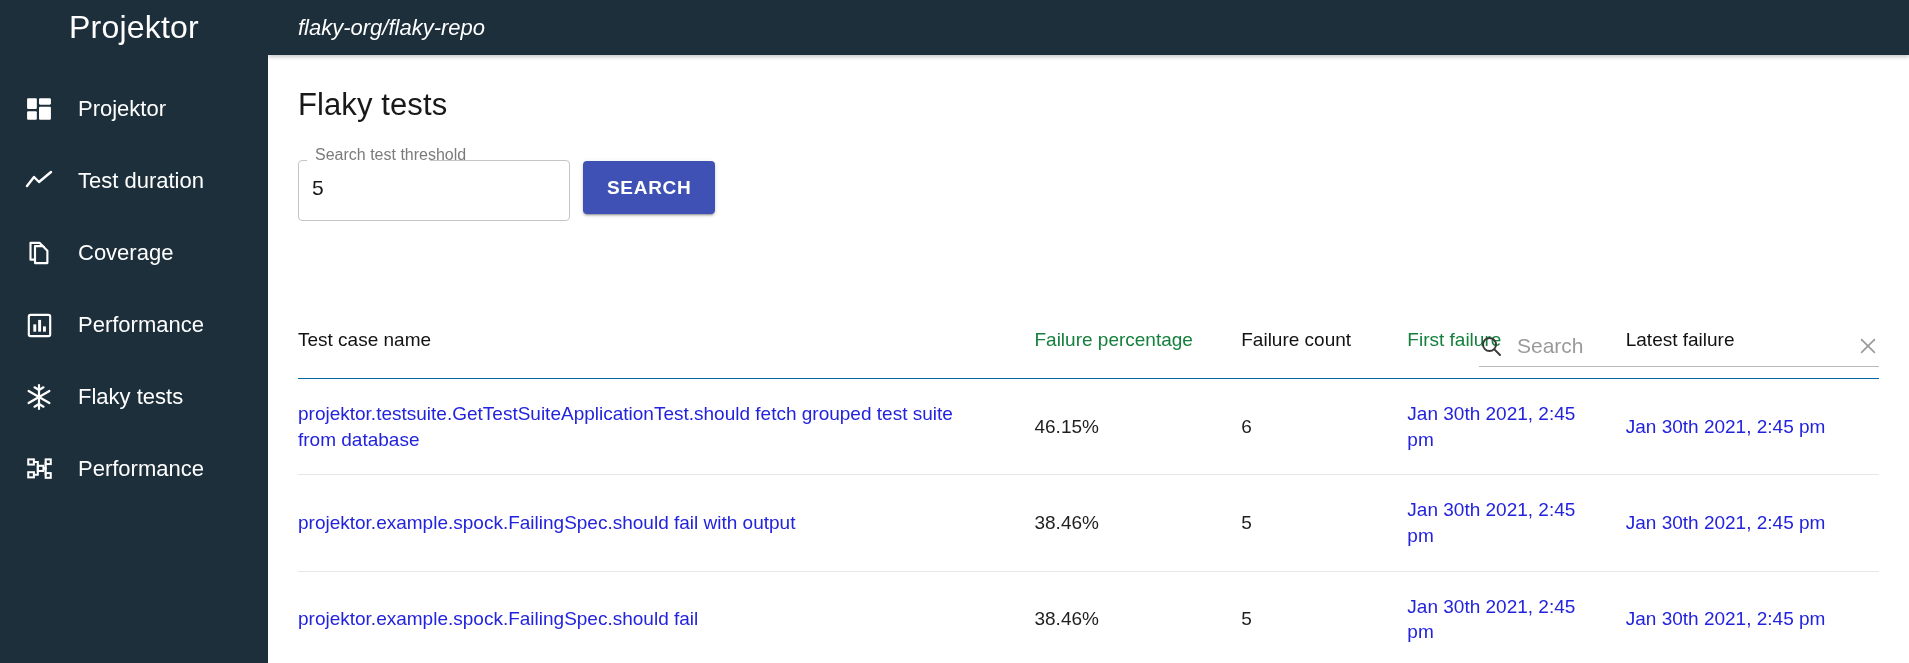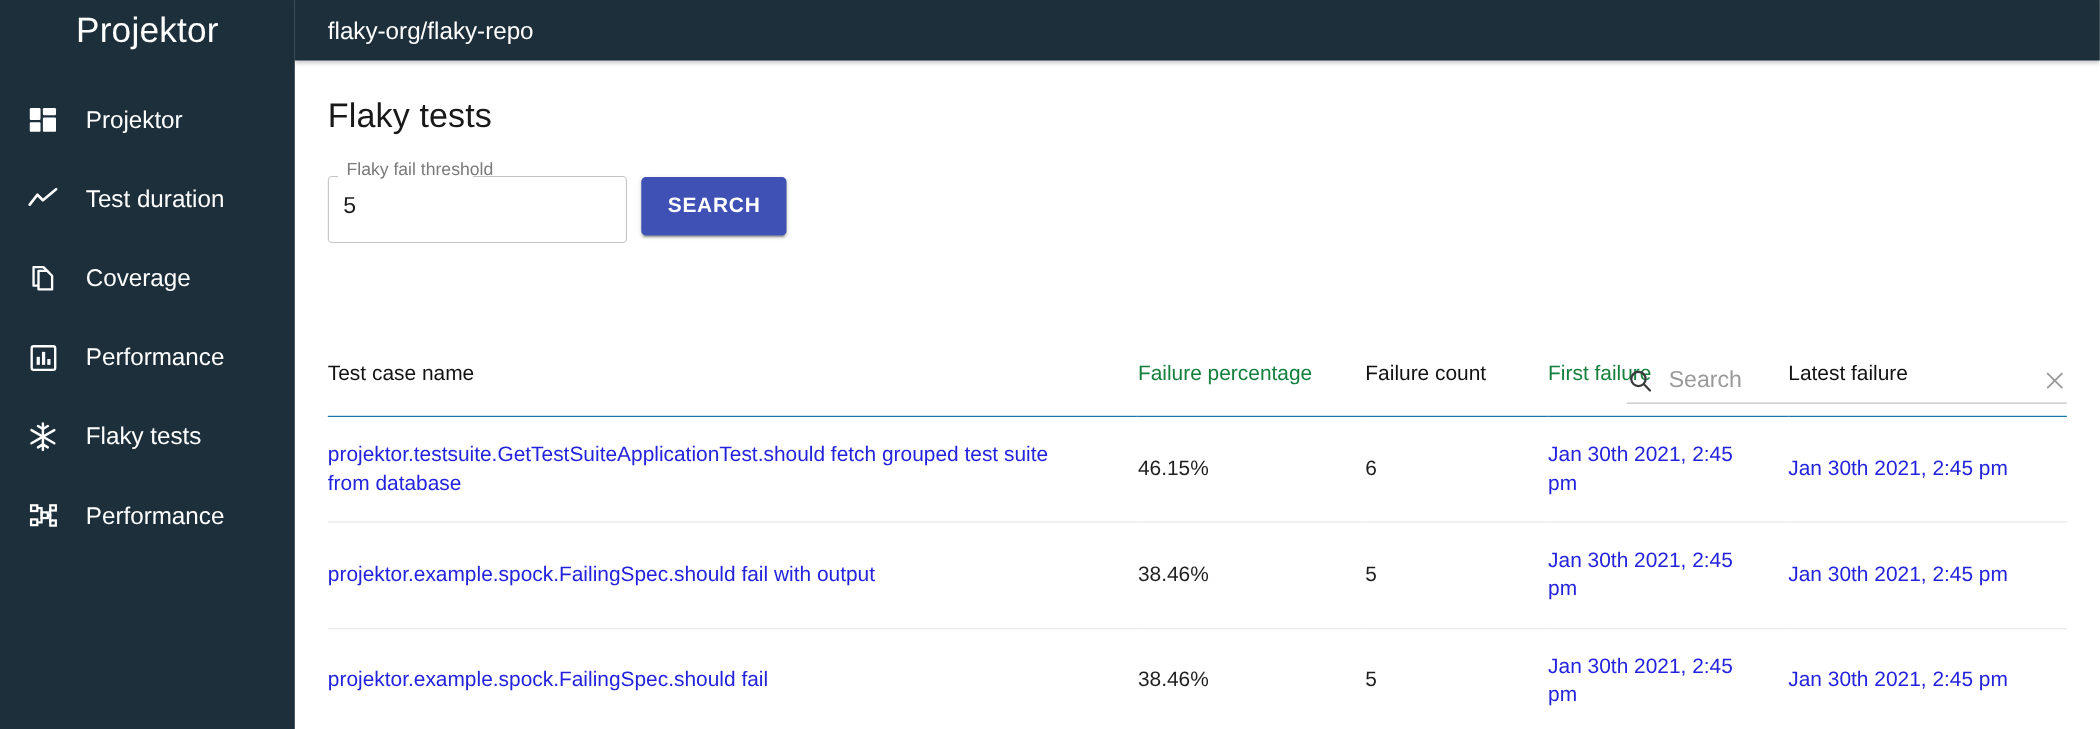--- a/index.html
+++ b/index.html
@@ -45,21 +45,21 @@
 
   
   #right { flex: 1 1 auto; height: 663px; position: relative; }
 
   #topbar {
     height: 55px; width: 100%;
     background: #1d2f3b;
     display: flex; align-items: center;
     padding-left: 30px;
     box-shadow: 0 2px 4px rgba(0,0,0,.22);
-    position: relative; z-index: 4;
+    position: relative; z-index: 4; font-style: italic;
   }
   #topbar-title { color: #ffffff; font-size: 22px; font-weight: 400; }
 
   #content { padding: 0 0 0 30px; position: relative; }
 
   #page-title {
     font-size: 31px; font-weight: 400; color: #191919;
     margin-top: 32px; margin-bottom: 0;
     letter-spacing: .1px;
   }
@@ -280,21 +280,21 @@
     <main id="content">
 
       <h1 id="page-title">Flaky tests</h1>
 
       <div id="form-row">
 
         <div class="mui-field">
           <fieldset>
             <legend>Flaky test threshold</legend>
           </fieldset>
-          <label class="mui-label">Flaky fail threshold</label>
+          <label class="mui-label">Search test threshold</label>
           <input class="mui-input" type="text" value="5" style="">
         </div>
 
 
         <button id="search-button">SEARCH</button>
       </div>
 
       <div id="table-search-wrap">
         <div id="table-search">
           <span class="sicon">

